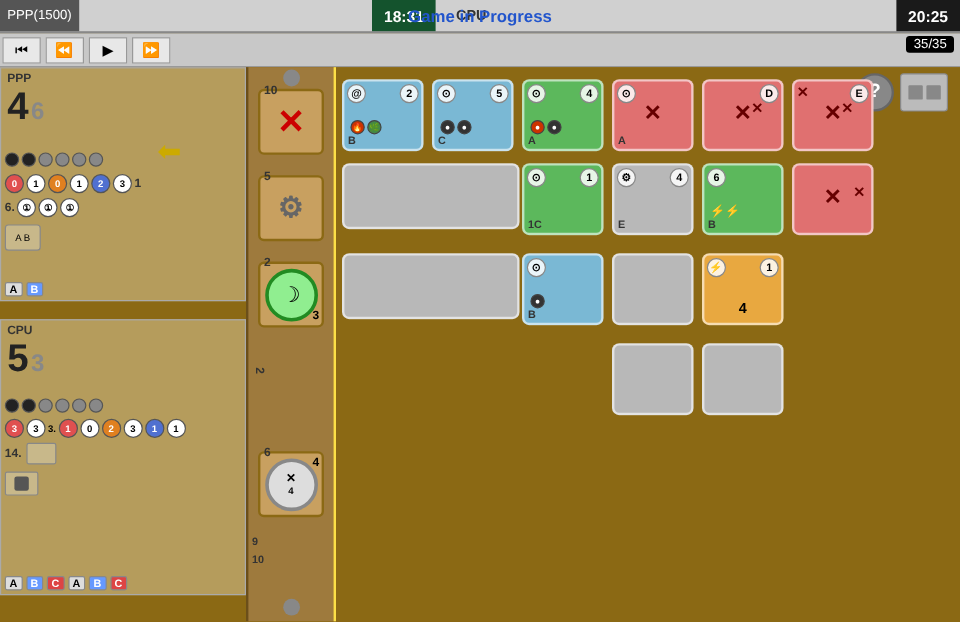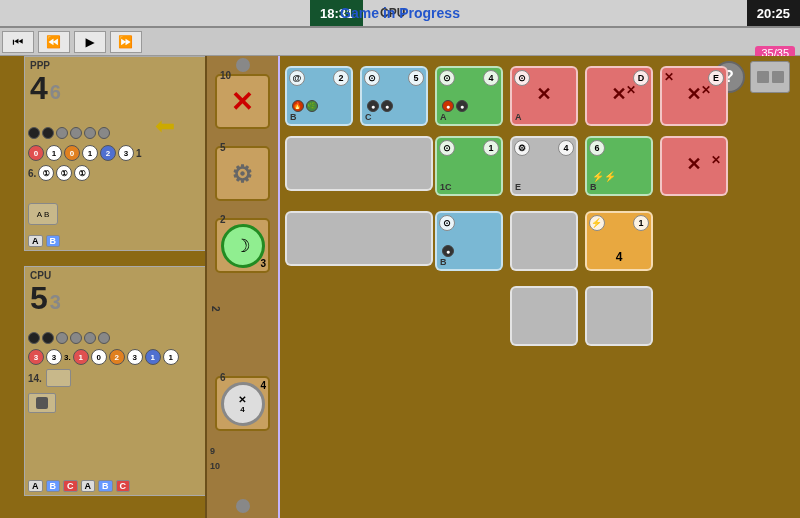--- a/index.html
+++ b/index.html
@@ -105,22 +105,22 @@
       align-items: center;
       justify-content: center;
       cursor: pointer;
       font-size: 12px;
       margin: 0 2px;
     }
 
     #score-badge {
       position: absolute;
       right: 5px;
-      top: 18px;
-      background: #ec4899;
+      top: 2px;
+      background: #000000;
       color: #fff;
       font-size: 11px;
       padding: 1px 6px;
       border-radius: 3px;
     }
 
     
     #game-area {
       display: flex;
       width: 800px;
@@ -137,21 +137,20 @@
       background: #8B6914;
     }
 
     
     .player-section {
       position: absolute;
       left: 0;
       width: 205px;
       background: rgba(210,190,140,0.6);
       border: 1px solid #aaa;
-      margin-left: 24px;
     }
 
     #ppp-section {
       top: 0;
       height: 195px;
     }
 
     #cpu-section {
       top: 210px;
       height: 230px;
@@ -219,21 +218,21 @@
 
     
     #card-column {
       position: absolute;
       left: 205px;
       top: 0;
       width: 75px;
       height: 100%;
       background: #9e7a3d;
       border-left: 2px solid #6b4f1a;
-      border-right: 2px solid #c4b5fd;
+      border-right: 2px solid #fde047;
     }
 
     .card-slot {
       position: absolute;
       left: 8px;
       width: 55px;
       height: 55px;
       background: #c8a060;
       border: 2px solid #8B6914;
       border-radius: 5px;
@@ -405,20 +404,21 @@
       font-weight: bold;
     }
 
     .card-corner-tl { top: 2px; left: 2px; }
     .card-corner-tr { top: 2px; right: 2px; }
   </style>
 </head>
 <body>
 
 <div id="top-bar">
+  <div id="title-left">PPP(1500)</div>
   <div id="timer-left">18:31</div>
   <div id="cpu-label">CPU</div>
   <div id="game-title">Game in Progress</div>
   <div id="timer-right">20:25</div>
 </div>
 
 <div id="nav-bar">
   <div class="nav-btn">⏮</div>
   <div class="nav-btn">⏪</div>
   <div class="nav-btn">▶</div>
@@ -458,21 +458,21 @@
         <span style="font-size:10px; font-weight:bold; color:#333;">1</span>
       </div>
 
       <div class="resource-row" style="top: 108px;">
         <span style="font-size:10px; color:#333; font-weight:bold;">6.</span>
         <span class="token token-white">①</span>
         <span class="token token-white">①</span>
         <span class="token token-white">①</span>
       </div>
 
-      <div class="resource-row" style="top: 146px;">
+      <div class="resource-row" style="top: 130px;">
         <div style="width:30px;height:22px;background:#c8b88a;border:1px solid #888;border-radius:3px;display:flex;align-items:center;justify-content:center;font-size:8px;">
           <span>A B</span>
         </div>
       </div>
 
       <div class="bottom-labels" style="bottom:3px;">
         <span class="lbl">A</span>
         <span class="lbl lbl-blue">B</span>
       </div>
     </div>

